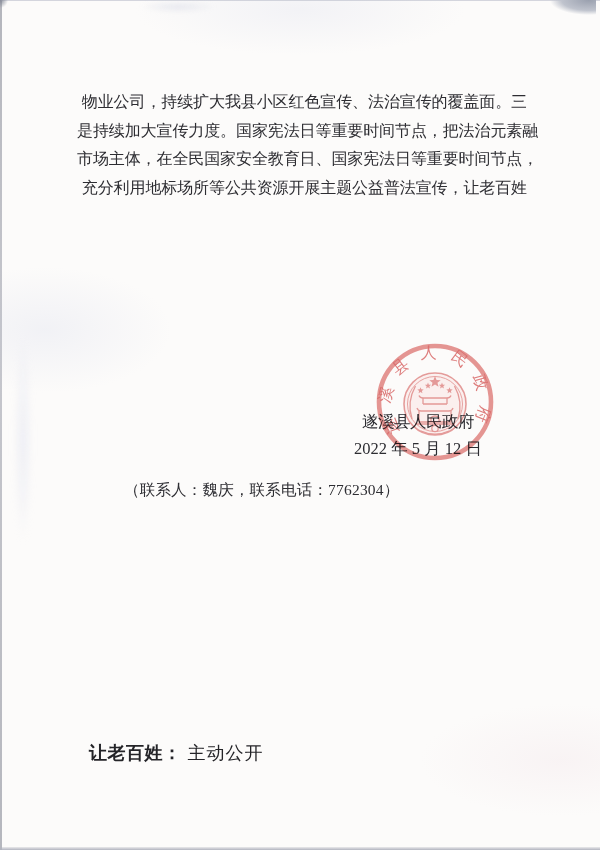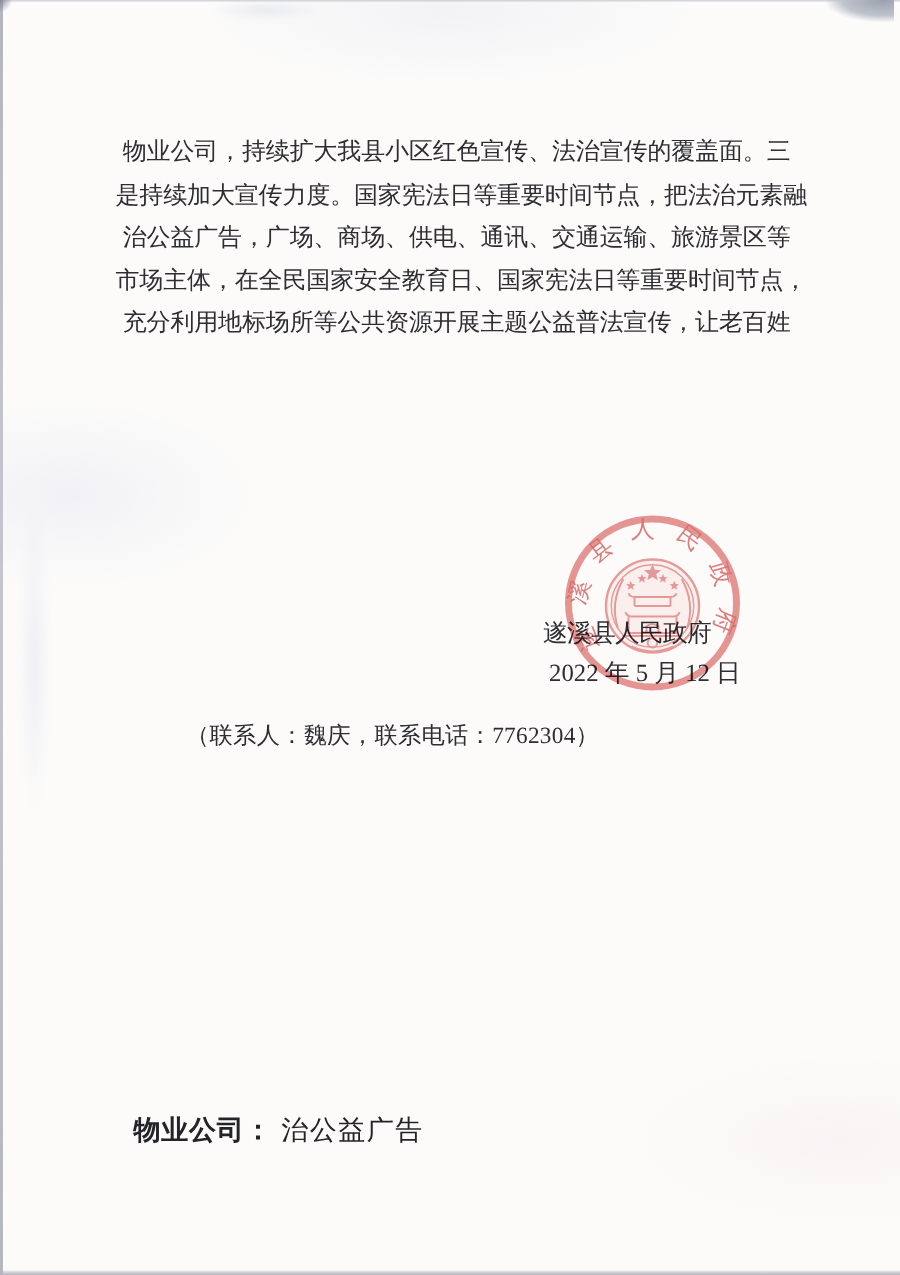--- a/index.html
+++ b/index.html
@@ -42,21 +42,21 @@
     letter-spacing: -0.1px; white-space: nowrap;
   }
   .closing-line { text-indent: 33px; }
 
   
   .sig-agency {
     position: absolute; left: 362px; top: 411px;
     font-size: 16.5px; color: #2d2d32; white-space: nowrap; letter-spacing: -0.5px;
   }
   .sig-date {
-    position: absolute; left: 366px; top: 438px;
+    position: absolute; left: 354px; top: 438px;
     font-size: 16.5px; color: #2d2d32; white-space: nowrap;
   }
 
   
   .seal {
     position: absolute; left: 365px; top: 332px; width: 140px; height: 140px;
     mix-blend-mode: multiply; opacity: 0.92;
   }
   .seal text { font-family: "Liberation Serif", serif; }
 
@@ -83,21 +83,20 @@
   <div class="edge-top"></div>
   <div class="edge-bottom"></div>
   <div class="blob-tr"></div>
   <div class="speck-tl"></div>
   <div class="streak-top"></div>
   <div class="streak-left"></div>
 
   <div class="doc-body">
     <div class="text-line">物业公司，持续扩大我县小区红色宣传、法治宣传的覆盖面。三</div>
     <div class="text-line">是持续加大宣传力度。国家宪法日等重要时间节点，把法治元素融</div>
-    <div class="text-line">治公益广告，广场、商场、供电、通讯、交通运输、旅游景区等</div>
     <div class="text-line">市场主体，在全民国家安全教育日、国家宪法日等重要时间节点，</div>
     <div class="text-line">充分利用地标场所等公共资源开展主题公益普法宣传，让老百姓</div>
   </div>
 
   <div class="sig-agency">遂溪县人民政府</div>
   <div class="sig-date">2022 年 5 月 12 日</div>
 
   <svg class="seal" viewBox="0 0 140 140" aria-hidden="true">
     <defs>
       <path id="sealArc" d="M 38.9 101.1 A 44 44 0 1 1 101.1 101.1" fill="none"></path>
@@ -125,15 +124,15 @@
       <circle cx="70" cy="96.5" r="3.2"></circle>
       <path d="M56 99 Q70 105.5 84 99"></path>
       <path d="M47 87 Q41.5 70 50.5 54"></path>
       <path d="M93 87 Q98.5 70 89.5 54"></path>
     </g>
   </svg>
 
   <div class="contact-line">（联系人：魏庆，联系电话：7762304）</div>
 
   <div class="footer-line">
-    <span class="footer-label">物业公司：</span><span class="footer-value">治公益广告</span>
+    <span class="footer-label">让老百姓：</span><span class="footer-value">主动公开</span>
   </div>
 </div>
 
 </body></html>

